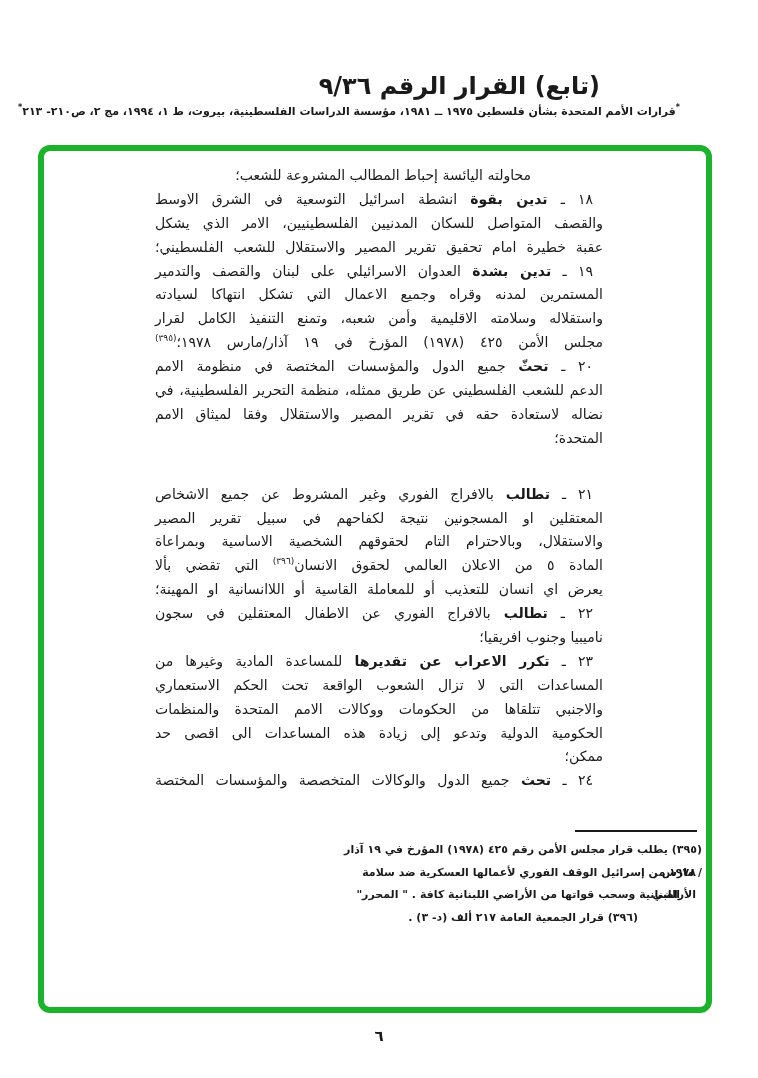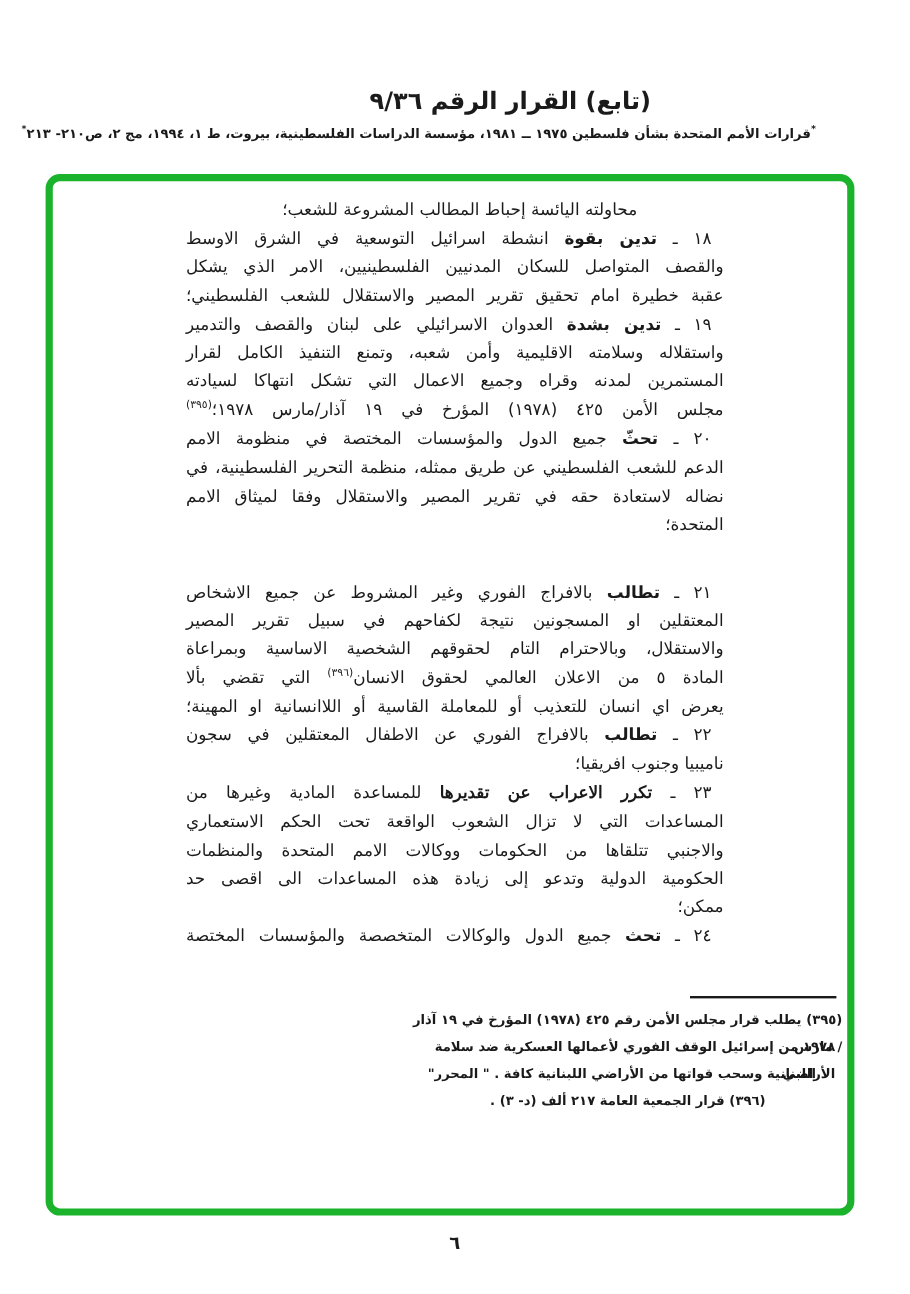--- a/index.html
+++ b/index.html
@@ -1,21 +1,21 @@
 <!DOCTYPE html>
 <html lang="ar"><head>
 <meta charset="utf-8">
 <style>
   html,body { margin:0; padding:0; background:#ffffff; }
   body { font-family:"DejaVu Sans", sans-serif; color:#1a1a1a; }
   .page { position:relative; width:758px; height:1078px; background:#ffffff; overflow:hidden; }
 
   .doc-title {
     position:absolute; left:308px; top:72px; width:292px;
-    text-align:left; direction:rtl; font-size:20px; font-weight:bold;
+    text-align:right; direction:rtl; font-size:24px; font-weight:bold;
     white-space:nowrap;
   }
   .source-line {
     position:absolute; left:78px; top:105px; width:602px;
     text-align:center; direction:rtl; font-size:11px; font-weight:bold;
     white-space:nowrap;
   }
   .source-line sup { font-size:8px; }
 
   .frame {
@@ -62,35 +62,35 @@
   </div>
 
   <div class="frame"></div>
 
   <div class="body-text">
       <div class="line short" style="padding-right: 72px;"><span>محاولته اليائسة إحباط المطالب المشروعة للشعب؛</span></div>
       <div class="line" style="padding-right: 10px;"><span>١٨ ـ </span><span class="bold">تدين بقوة</span><span> انشطة اسرائيل التوسعية في الشرق الاوسط</span></div>
       <div class="line"><span>والقصف المتواصل للسكان المدنيين الفلسطينيين، الامر الذي يشكل</span></div>
       <div class="line"><span>عقبة خطيرة امام تحقيق تقرير المصير والاستقلال للشعب الفلسطيني؛</span></div>
       <div class="line" style="padding-right: 10px;"><span>١٩ ـ </span><span class="bold">تدين بشدة</span><span> العدوان الاسرائيلي على لبنان والقصف والتدمير</span></div>
+      <div class="line"><span>المستمرين لمدنه وقراه وجميع الاعمال التي تشكل انتهاكا لسيادته</span></div>
       <div class="line"><span>واستقلاله وسلامته الاقليمية وأمن شعبه، وتمنع التنفيذ الكامل لقرار</span></div>
-      <div class="line"><span>المستمرين لمدنه وقراه وجميع الاعمال التي تشكل انتهاكا لسيادته</span></div>
       <div class="line"><span>مجلس الأمن ٤٢٥ (١٩٧٨) المؤرخ في ١٩ آذار/مارس ١٩٧٨؛</span><sup>(٣٩٥)</sup></div>
       <div class="line" style="padding-right: 10px;"><span>٢٠ ـ </span><span class="bold">تحثّ</span><span> جميع الدول والمؤسسات المختصة في منظومة الامم</span></div>
       <div class="line"><span>الدعم للشعب الفلسطيني عن طريق ممثله، منظمة التحرير الفلسطينية، في</span></div>
       <div class="line"><span>نضاله لاستعادة حقه في تقرير المصير والاستقلال وفقا لميثاق الامم</span></div>
       <div class="line short"><span>المتحدة؛</span></div>
       <div class="line" style="padding-right: 10px; margin-top: 32px;"><span>٢١ ـ </span><span class="bold">تطالب</span><span> بالافراج الفوري وغير المشروط عن جميع الاشخاص</span></div>
       <div class="line"><span>المعتقلين او المسجونين نتيجة لكفاحهم في سبيل تقرير المصير</span></div>
       <div class="line"><span>والاستقلال، وبالاحترام التام لحقوقهم الشخصية الاساسية وبمراعاة</span></div>
       <div class="line"><span>المادة ٥ من الاعلان العالمي لحقوق الانسان</span><sup>(٣٩٦)</sup><span> التي تقضي بألا</span></div>
       <div class="line"><span>يعرض اي انسان للتعذيب أو للمعاملة القاسية أو اللاانسانية او المهينة؛</span></div>
       <div class="line" style="padding-right: 10px;"><span>٢٢ ـ </span><span class="bold">تطالب</span><span> بالافراج الفوري عن الاطفال المعتقلين في سجون</span></div>
       <div class="line short"><span>ناميبيا وجنوب افريقيا؛</span></div>
-      <div class="line" style="padding-right: 10px; font-family: Liberation Serif, serif;"><span>٢٣ ـ </span><span class="bold">تكرر الاعراب عن تقديرها</span><span> للمساعدة المادية وغيرها من</span></div>
+      <div class="line" style="padding-right: 10px;"><span>٢٣ ـ </span><span class="bold">تكرر الاعراب عن تقديرها</span><span> للمساعدة المادية وغيرها من</span></div>
       <div class="line"><span>المساعدات التي لا تزال الشعوب الواقعة تحت الحكم الاستعماري</span></div>
       <div class="line"><span>والاجنبي تتلقاها من الحكومات ووكالات الامم المتحدة والمنظمات</span></div>
       <div class="line"><span>الحكومية الدولية وتدعو إلى زيادة هذه المساعدات الى اقصى حد</span></div>
       <div class="line short"><span>ممكن؛</span></div>
       <div class="line" style="padding-right: 10px;"><span>٢٤ ـ </span><span class="bold">تحث</span><span> جميع الدول والوكالات المتخصصة والمؤسسات المختصة</span></div>
     </div>
 
   <div class="fn-sep"></div>
 
   <div class="footnotes">

